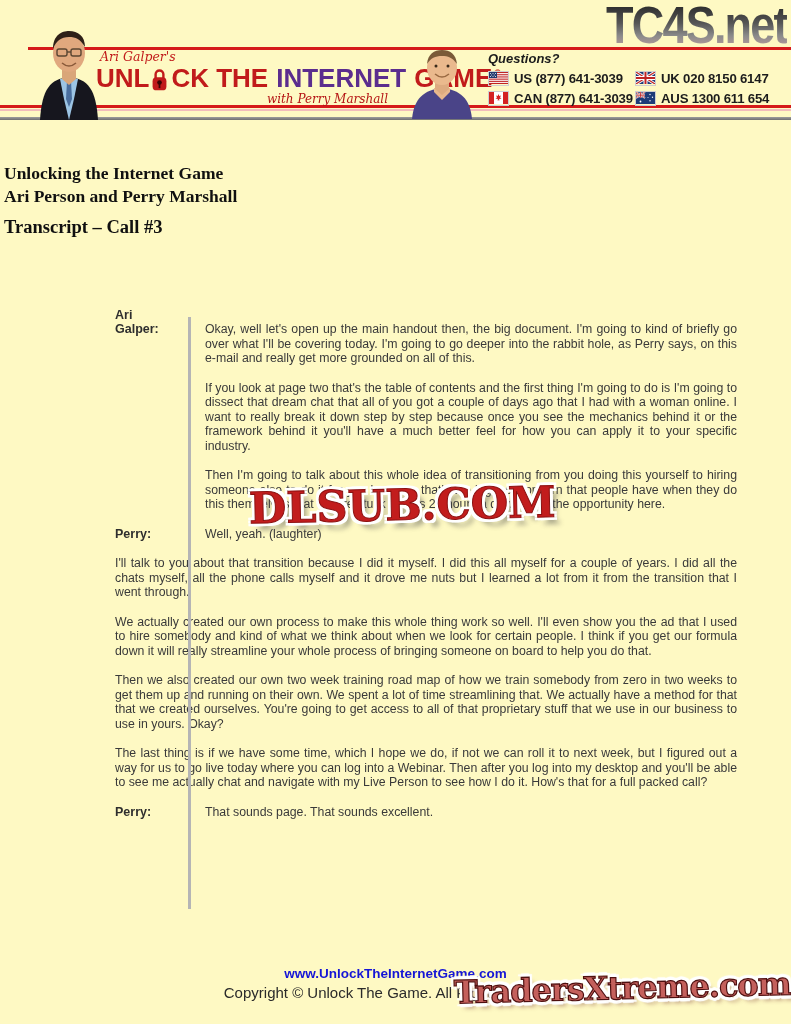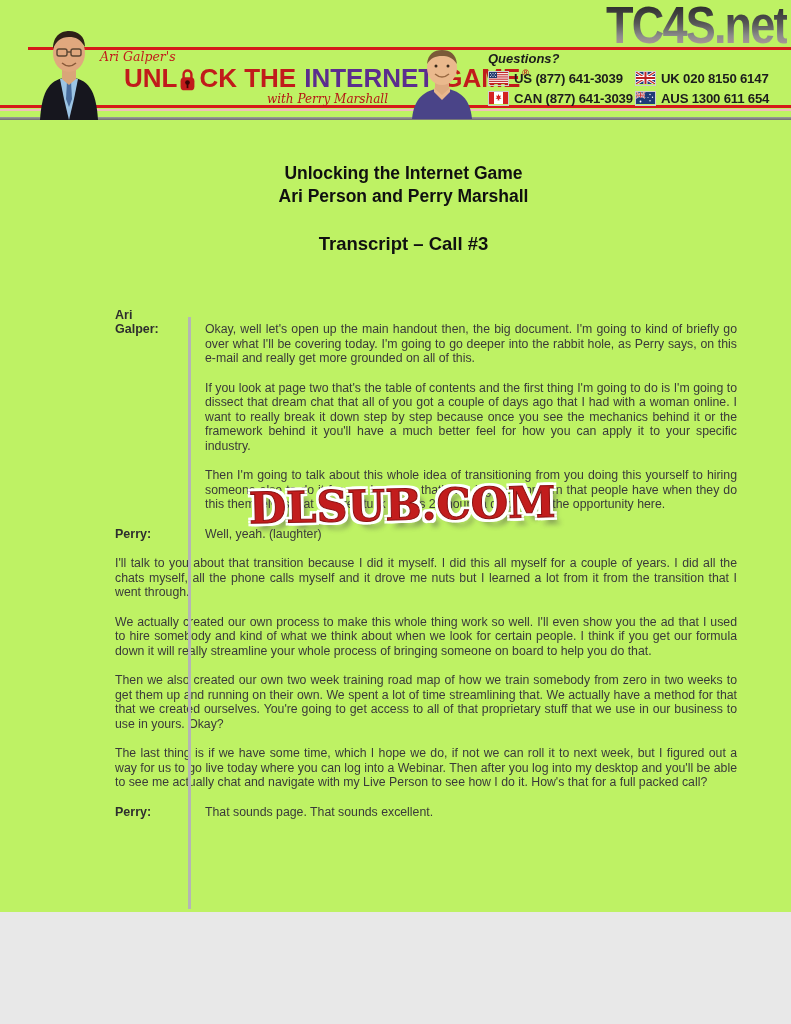--- a/index.html
+++ b/index.html
@@ -1,58 +1,58 @@
 <!DOCTYPE html>
 <html><head>
 <meta charset="utf-8">
 <style>
   * { margin:0; padding:0; box-sizing:border-box; }
   html,body { background:#e8e8e8; }
   body { font-family:"Liberation Sans", sans-serif; }
   .page {
-    position:relative; width:791px; height:912px; margin:0 auto;
-    background:#bef264; overflow:hidden;
+    position:relative; width:791px; height:1024px; margin:0 auto;
+    background:#fef9c3; overflow:hidden;
   }
 
   
   .tc4s {
     position:absolute; top:0px; right:4px; z-index:3;
     font-size:50px; font-weight:bold; line-height:1; letter-spacing:-2px;
     transform:scaleX(.9) scaleY(1.02); transform-origin:top right;
     background:linear-gradient(180deg,#2e2e2e 12%, #555 45%, #8a8a8a 70%, #bb9d9d 95%);
     -webkit-background-clip:text; background-clip:text; color:transparent;
   }
   .redline-top { position:absolute; top:47px; left:28px; right:0; height:3px; background:#d51a1a; z-index:1; }
   .redline-bottom { position:absolute; top:105px; left:0; right:0; height:3px; background:#d51a1a; z-index:1; }
   .redline-bottom2 { position:absolute; top:109px; left:0; right:0; height:2px; background:#f2bcbc; z-index:1; }
   .grayline { position:absolute; top:117px; left:0; right:0; height:3px; background:linear-gradient(180deg,#9d9d9d,#6f6f6f); z-index:1; }
 
   .ari-photo { position:absolute; left:30px; top:27px; width:78px; height:93px; z-index:2; }
   .perry-photo { position:absolute; left:404px; top:48px; width:76px; height:71px; z-index:2; }
 
   .logo { position:absolute; left:96px; top:49px; z-index:2; width:300px; }
   .pretitle { font-family:"DejaVu Serif", serif; font-style:italic; font-size:12.5px; color:#c11b1b; margin-left:4px; }
-  .brandline { display:flex; align-items:center; font-size:26px; font-weight:bold; color:#c11b1b; line-height:1; margin-top:1px; white-space:nowrap;margin-left:28px; }
+  .brandline { display:flex; align-items:center; font-size:26px; font-weight:bold; color:#c11b1b; line-height:1; margin-top:1px; white-space:nowrap; }
   .brandline .p2 { margin-left:1px; }
   .brandline .internet { color:#5b2d8e; margin-left:8px; }
   .brandline .game { margin-left:8px; }
   .brandline .reg { font-size:9px; vertical-align:top; margin:-10px 0 0 2px; color:#c11b1b; }
   .lock-wrap { display:inline-flex; margin:0 1px; position:relative; top:1px; }
   .subtitle { font-family:"DejaVu Serif", serif; font-style:italic; font-size:12px; color:#b51515; text-align:right; margin-top:1px; padding-right:8px; }
 
   .phones { position:absolute; left:488px; top:51px; z-index:2; color:#1c1c1c; }
   .q-label { font-weight:bold; font-style:italic; font-size:13px; }
   .phone-row { display:flex; margin-top:5px; font-weight:bold; font-size:13.2px; white-space:nowrap; letter-spacing:-0.2px; }
   .flag { display:inline-flex; margin-right:5px; border:0.5px solid #cfcfcf; }
   .pnum.first { width:121px; }
 
   
-  .title-block { position:absolute; top:162px; left:16px; right:0; text-align:center; color:#101010; z-index:1; }
+  .title-block { position:absolute; top:162px; left:4px; right:0; color:#101010; z-index:1;font-family:Liberation Serif, serif; }
   .title-line { font-size:17.5px; font-weight:bold; line-height:23px; }
-  .title-call { font-size:18.5px; font-weight:bold; margin-top:25px; }
+  .title-call { font-size:18.5px; font-weight:bold; margin-top:9px; }
 
   
   .transcript { position:absolute; left:115px; top:322px; width:622px; z-index:1; }
   .vline { position:absolute; left:73px; top:-5px; height:592px; width:3px; background:#b5b5b5; }
   .t-row { display:flex; margin-bottom:15px; }
   .speaker { flex:0 0 90px; width:90px; font-weight:bold; font-size:12.5px; line-height:14.5px; color:#2e2e2e; }
   .speaker.two-line { margin-top:-14.5px; }
   .speech { flex:1; }
   .speech p { text-align:justify; font-size:12.3px; line-height:14.5px; color:#3a3a3a; margin:0 0 15px 0; }
   .speech p:last-child { margin-bottom:0; }

